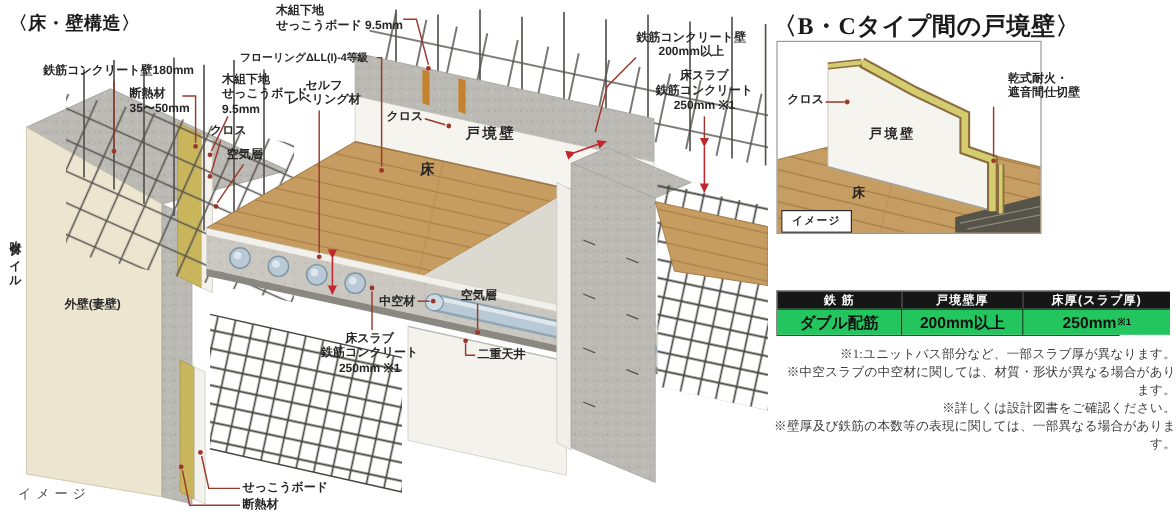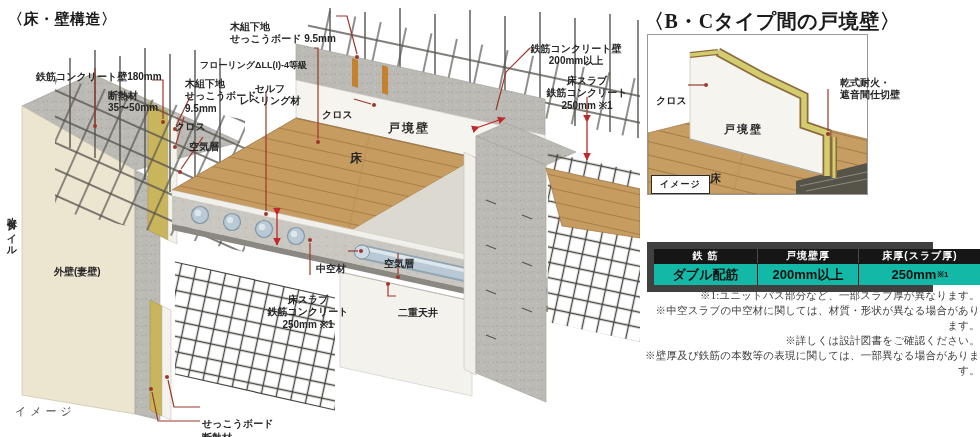--- a/index.html
+++ b/index.html
@@ -1,43 +1,43 @@
 <!DOCTYPE html>
 <html><head>
 <meta charset="utf-8">
 <style>
   html,body{margin:0;padding:0;background:#fff;}
   #stage{position:relative;width:980px;height:437px;background:#fff;overflow:hidden;
          font-family:"Liberation Sans",sans-serif;}
   .sec-title{position:absolute;font:bold 15px "Liberation Serif",serif;color:#1b1b1b;
              letter-spacing:.5px;z-index:6;}
   .lbl{position:absolute;font:bold 10px "Liberation Sans",sans-serif;color:#262626;
-       line-height:1.24;white-space:pre-line;z-index:5;margin-top:17px;}
+       line-height:1.24;white-space:pre-line;z-index:5;}
   .lbl.c{text-align:center;}
   .lbl.big{font-size:12px;letter-spacing:2px;}
   .lbl.s9{font-size:9px;}
   .lbl.vert{writing-mode:vertical-rl;letter-spacing:2px;}
   .caption{position:absolute;font:11px "Liberation Serif",serif;color:#4a4a4a;
            letter-spacing:4px;z-index:5;}
   svg{position:absolute;left:0;top:0;}
   #panel-box{position:absolute;left:647px;top:34px;width:219px;height:159px;
              border:1px solid #999;box-sizing:content-box;background:#fff;z-index:2;}
   #panel-box svg{left:0;top:0;}
   #image-badge{position:absolute;left:651px;top:175px;background:#fff;border:1px solid #2b2b2b;
                font:bold 9px "Liberation Sans",sans-serif;color:#222;padding:2px 8px;
                letter-spacing:1px;z-index:7;}
   
   #spec-table{position:absolute;left:647px;top:242px;width:286px;z-index:6;
-              border:7px solid #404040;box-sizing:border-box;}
+              border:1px solid #404040;box-sizing:border-box;}
   .t-row{display:grid;grid-template-columns:104px 101px 122px;}
   .t-h{background:#161616;color:#fff;font:bold 10px "Liberation Sans",sans-serif;
        height:14px;display:flex;align-items:center;justify-content:center;
        border-right:1px solid #4a4a4a;letter-spacing:1px;}
   .t-h:last-child{border-right:none;}
-  .t-c{background:#14b8a6;color:#111;font:bold 13px "Liberation Sans",sans-serif;
+  .t-c{background:#22c55e;color:#111;font:bold 13px "Liberation Sans",sans-serif;
        height:21px;display:flex;align-items:center;justify-content:center;
        border-right:1px solid #161616;border-top:1px solid #161616;}
   .t-c:last-child{border-right:none;}
   .t-c sup{font-size:8px;margin-left:1px;line-height:1;}
   
   #notes{position:absolute;left:645px;top:288px;width:335px;z-index:6;
          font:10.5px "Liberation Serif",serif;color:#3b3b3b;text-align:right;}
   #notes div{line-height:15px;letter-spacing:.2px;}
 </style>
 </head>

